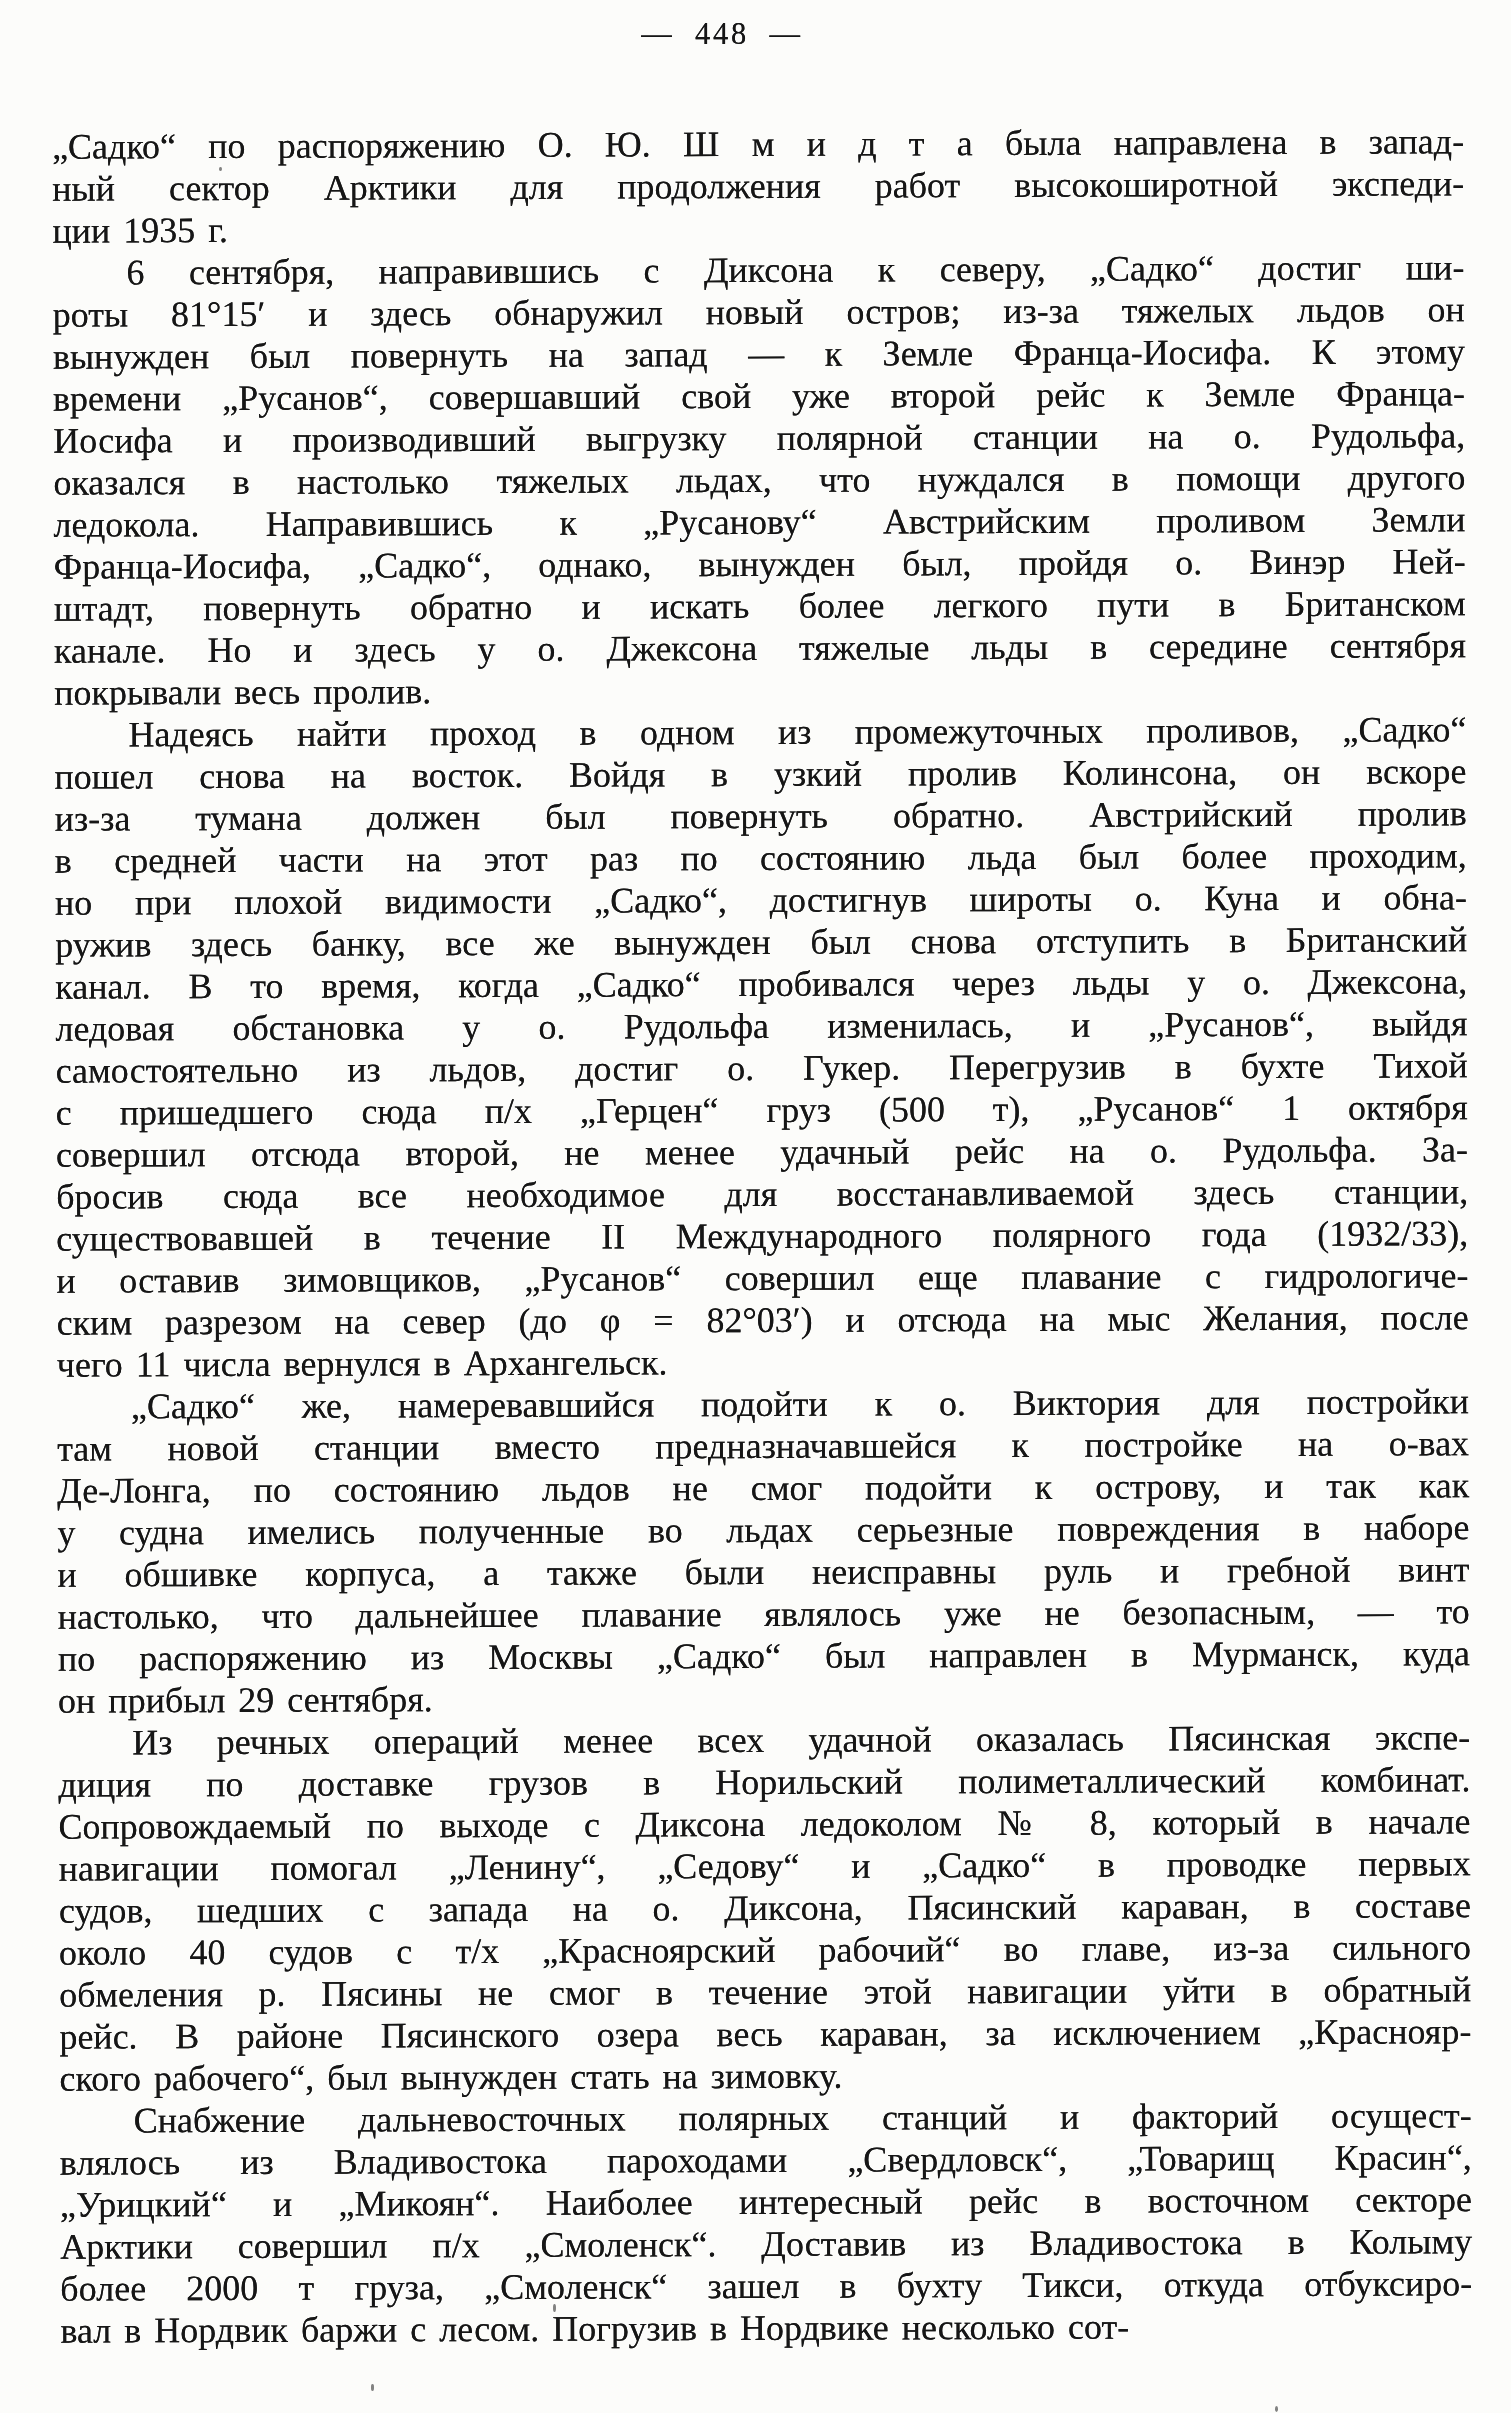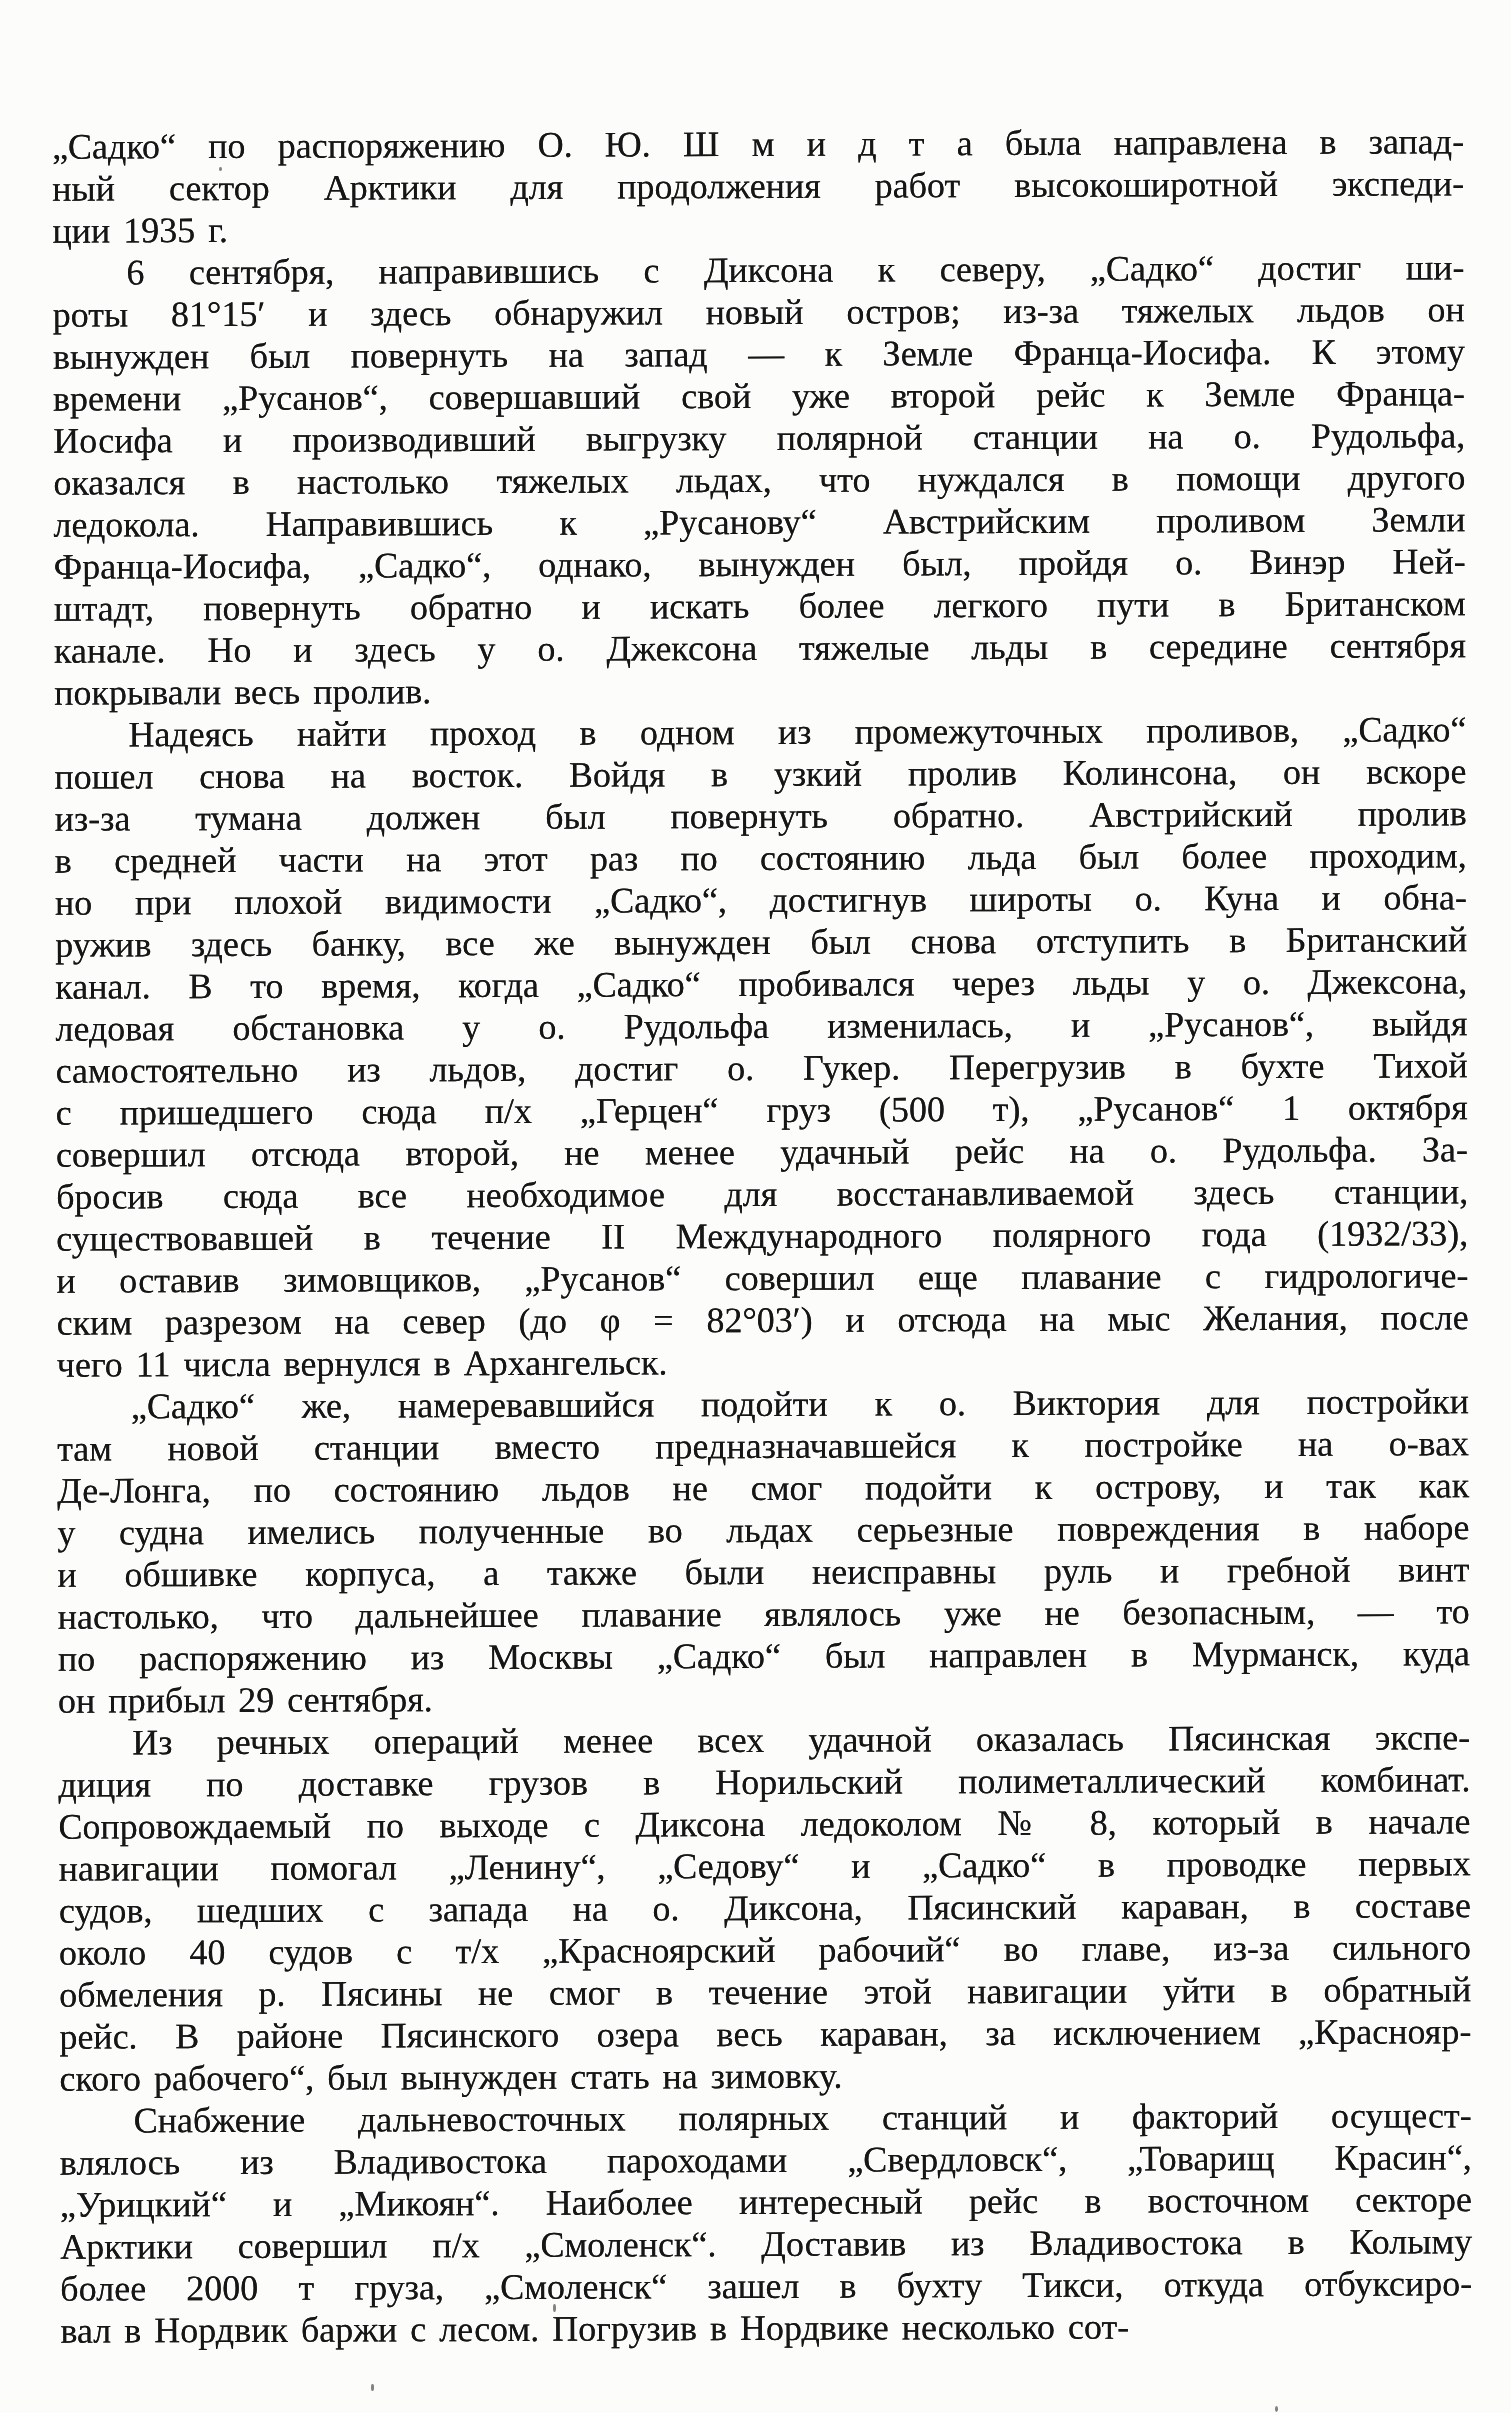--- a/index.html
+++ b/index.html
@@ -52,20 +52,21 @@
   .speck {
     position: absolute;
     background: rgba(30,30,30,0.55);
     border-radius: 50%;
   }
 </style>
 </head>
 <body>
 
 <div class="page" style="background: rgb(252, 252, 250); color: rgb(22, 22, 22);">
+  <div class="page-number">—  448  —</div>
   <div class="page-body" id="page-body">
       <div class="line">„Садко“ по распоряжению О. Ю. Ш м и д т а была направлена в запад-</div>
       <div class="line">ный сектор Арктики для продолжения работ высокоширотной экспеди-</div>
       <div class="line last">ции 1935 г.</div>
       <div class="line indent">6 сентября, направившись с Диксона к северу, „Садко“ достиг ши-</div>
       <div class="line">роты 81°15′ и здесь обнаружил новый остров; из-за тяжелых льдов он</div>
       <div class="line">вынужден был повернуть на запад — к Земле Франца-Иосифа. К этому</div>
       <div class="line">времени „Русанов“, совершавший свой уже второй рейс к Земле Франца-</div>
       <div class="line">Иосифа и производивший выгрузку полярной станции на о. Рудольфа,</div>
       <div class="line">оказался в настолько тяжелых льдах, что нуждался в помощи другого</div>

